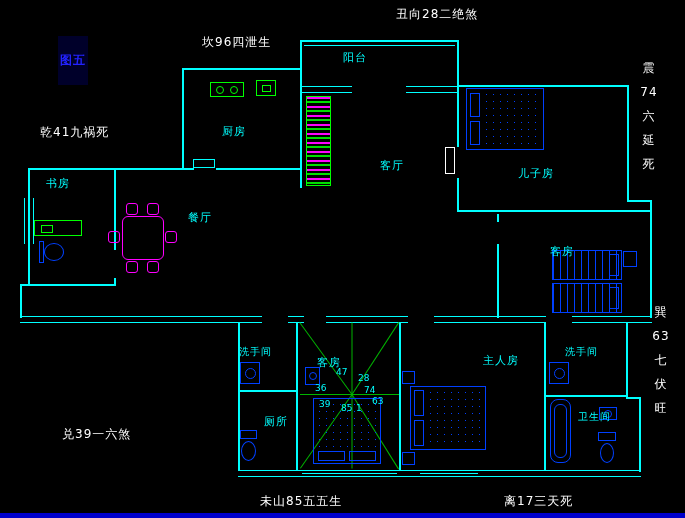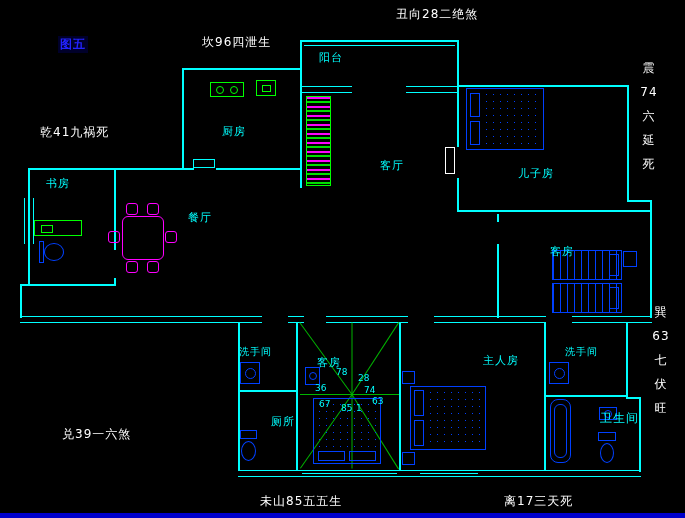--- a/index.html
+++ b/index.html
@@ -2,21 +2,21 @@
 <html><head>
 <meta charset="utf-8">
 <style>
   html,body{margin:0;padding:0;background:#000;}
   #canvas{position:relative;width:685px;height:518px;background:#000;overflow:hidden;
           font-family:"DejaVu Sans",sans-serif;}
   .wl{position:absolute;background:#00ffff;}
   .ww{position:absolute;box-sizing:border-box;border-top:1px solid #00ffff;border-bottom:1px solid #00ffff;background:transparent;}
   .cl{position:absolute;height:1px;background:#00b400;transform-origin:0 50%;}
   .fs{position:absolute;color:#ffffff;font-size:12px;white-space:nowrap;letter-spacing:1px;}
-  .fig{color:#2222ff;font-weight:bold;background:rgba(0,0,120,0.35);padding:0 2px;}
+  .fig{color:#2222ff;font-weight:bold;background:rgba(0,0,120,0.35);padding:16px 2px;}
   .vt{white-space:pre-line;line-height:24px;text-align:center;width:26px;}
   .rl{position:absolute;color:#00ffff;font-size:11px;white-space:nowrap;letter-spacing:1px;}
   .num{position:absolute;color:#00ffff;font-size:9px;white-space:nowrap;}
   .bed{position:absolute;box-sizing:border-box;border:1px solid #0040ff;}
   .pillow{position:absolute;box-sizing:border-box;border:1px solid #0040ff;}
   .mat{position:absolute;background-image:radial-gradient(circle,#0040ff 0.9px,transparent 1px);background-size:7px 7px;}
   .stripesV{background-image:repeating-linear-gradient(90deg,#0040ff 0 1.5px,transparent 1.5px 7px);}
   .gout{position:absolute;box-sizing:border-box;border:1px solid #00ff00;}
   .bout{position:absolute;box-sizing:border-box;border:1px solid #0040ff;}
   .cout{position:absolute;box-sizing:border-box;border:1px solid #00ffff;}
@@ -177,37 +177,37 @@
 死</div>
   <div class="fs vt" style="left:648px;top:300px">巽
 63
 七
 伏
 旺</div>
   <div class="fs" style="left:62px;top:426px">兑39一六煞</div>
   <div class="fs" style="left:260px;top:493px">未山85五五生</div>
   <div class="fs" style="left:504px;top:493px">离17三天死</div>
 
-  <div class="rl" style="left:319px;top:50px">阳台</div>
+  <div class="rl" style="left:343px;top:50px">阳台</div>
   <div class="rl" style="left:222px;top:124px">厨房</div>
   <div class="rl" style="left:380px;top:158px">客厅</div>
   <div class="rl" style="left:518px;top:166px">儿子房</div>
   <div class="rl" style="left:550px;top:244px">客房</div>
   <div class="rl" style="left:46px;top:176px">书房</div>
   <div class="rl" style="left:188px;top:210px">餐厅</div>
   <div class="rl" style="left:239px;top:345px;font-size:10px">洗手间</div>
-  <div class="rl" style="left:271px;top:414px">厕所</div>
+  <div class="rl" style="left:264px;top:414px">厕所</div>
   <div class="rl" style="left:317px;top:355px">客房</div>
   <div class="rl" style="left:483px;top:353px">主人房</div>
   <div class="rl" style="left:565px;top:345px;font-size:10px">洗手间</div>
-  <div class="rl" style="left:600px;top:410px;font-size:12px">卫生间</div>
-
-  <span class="num" style="left:336px;top:367px">78</span>
+  <div class="rl" style="left:578px;top:410px;font-size:10px">卫生间</div>
+
+  <span class="num" style="left:336px;top:367px">47</span>
   <span class="num" style="left:358px;top:373px">28</span>
   <span class="num" style="left:315px;top:383px">36</span>
   <span class="num" style="left:364px;top:385px">74</span>
-  <span class="num" style="left:319px;top:399px">67</span>
+  <span class="num" style="left:319px;top:399px">39</span>
   <span class="num" style="left:341px;top:403px">85</span>
   <span class="num" style="left:356px;top:403px">1</span>
   <span class="num" style="left:372px;top:396px">63</span>
 
   <div class="bluebar" style="left:0;top:513px;width:685px;height:5px"></div>
 </div>
 
 </body></html>

